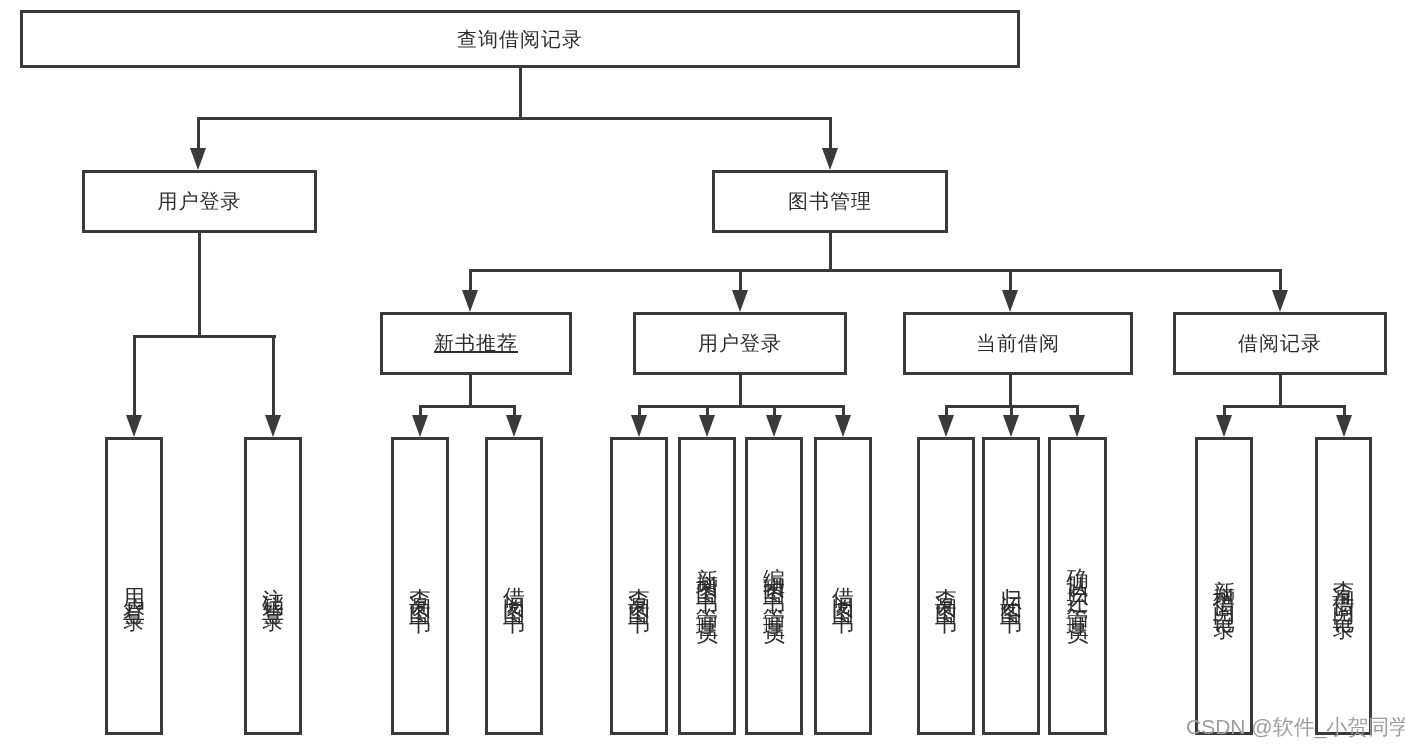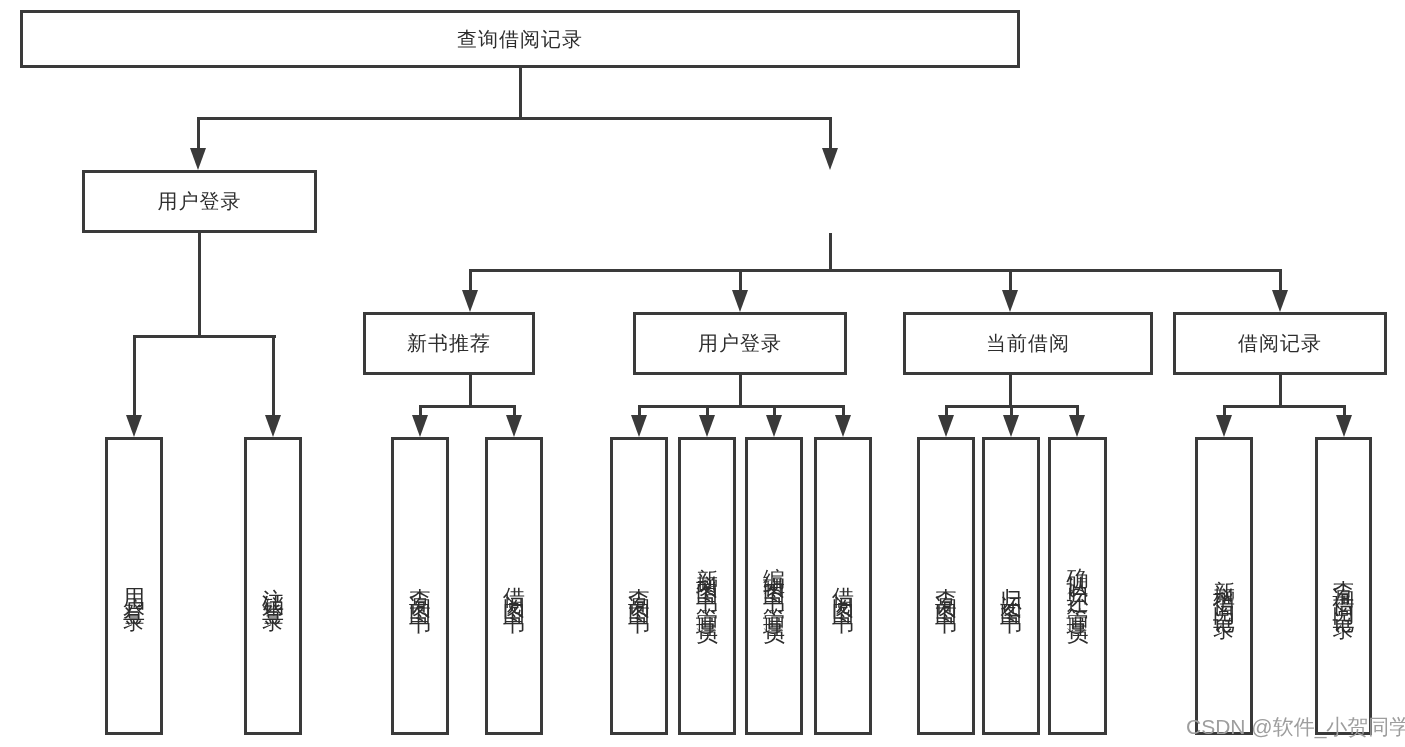--- a/index.html
+++ b/index.html
@@ -63,46 +63,49 @@
   <div class="vl" style="left:518.5px;top:68px;height:50px;"></div>
   <div class="hl" style="left:197px;top:117px;width:635px;"></div>
   <div class="vl" style="left:197px;top:117px;height:31px;"></div>
   <div class="ar" style="left:190px;top:148px;"></div>
   <div class="vl" style="left:828.5px;top:117px;height:31px;"></div>
   <div class="ar" style="left:822px;top:148px;"></div>
 
   <div class="node hnode" style="left:82px;top:170px;width:235px;height:63px;">
     <span>用户登录</span>
   </div>
+  <div class="node hnode" style="left:712px;top:170px;width:236px;height:63px;">
+    <span>图书管理</span>
+  </div>
 
   <div class="vl" style="left:197.5px;top:233px;height:105px;"></div>
   <div class="hl" style="left:132.5px;top:335px;width:143px;"></div>
   <div class="vl" style="left:132.5px;top:335px;height:80px;"></div>
   <div class="ar" style="left:126px;top:415px;"></div>
   <div class="vl" style="left:271.5px;top:335px;height:80px;"></div>
   <div class="ar" style="left:265px;top:415px;"></div>
 
   <div class="vl" style="left:828.5px;top:233px;height:38px;"></div>
   <div class="hl" style="left:468.5px;top:269px;width:813px;"></div>
   <div class="vl" style="left:468.5px;top:269px;height:21px;"></div>
   <div class="ar" style="left:462px;top:290px;"></div>
   <div class="vl" style="left:738.5px;top:269px;height:21px;"></div>
   <div class="ar" style="left:732px;top:290px;"></div>
   <div class="vl" style="left:1008.5px;top:269px;height:21px;"></div>
   <div class="ar" style="left:1002px;top:290px;"></div>
   <div class="vl" style="left:1278.5px;top:269px;height:21px;"></div>
   <div class="ar" style="left:1272px;top:290px;"></div>
 
-  <div class="node hnode" style="left:363px;top:312px;width:172px;height:63px;">
+  <div class="node hnode" style="left:380px;top:312px;width:192px;height:63px;text-decoration:underline;">
     <span>新书推荐</span>
   </div>
   <div class="node hnode" style="left:633px;top:312px;width:214px;height:63px;">
     <span>用户登录</span>
   </div>
-  <div class="node hnode" style="left:903px;top:312px;width:250px;height:63px;">
+  <div class="node hnode" style="left:903px;top:312px;width:230px;height:63px;">
     <span>当前借阅</span>
   </div>
   <div class="node hnode" style="left:1173px;top:312px;width:214px;height:63px;">
     <span>借阅记录</span>
   </div>
 
   <div class="vl" style="left:468.5px;top:375px;height:32px;"></div>
   <div class="hl" style="left:418.5px;top:405px;width:97px;"></div>
   <div class="vl" style="left:418.5px;top:405px;height:10px;"></div>
   <div class="ar" style="left:412px;top:415px;"></div>

